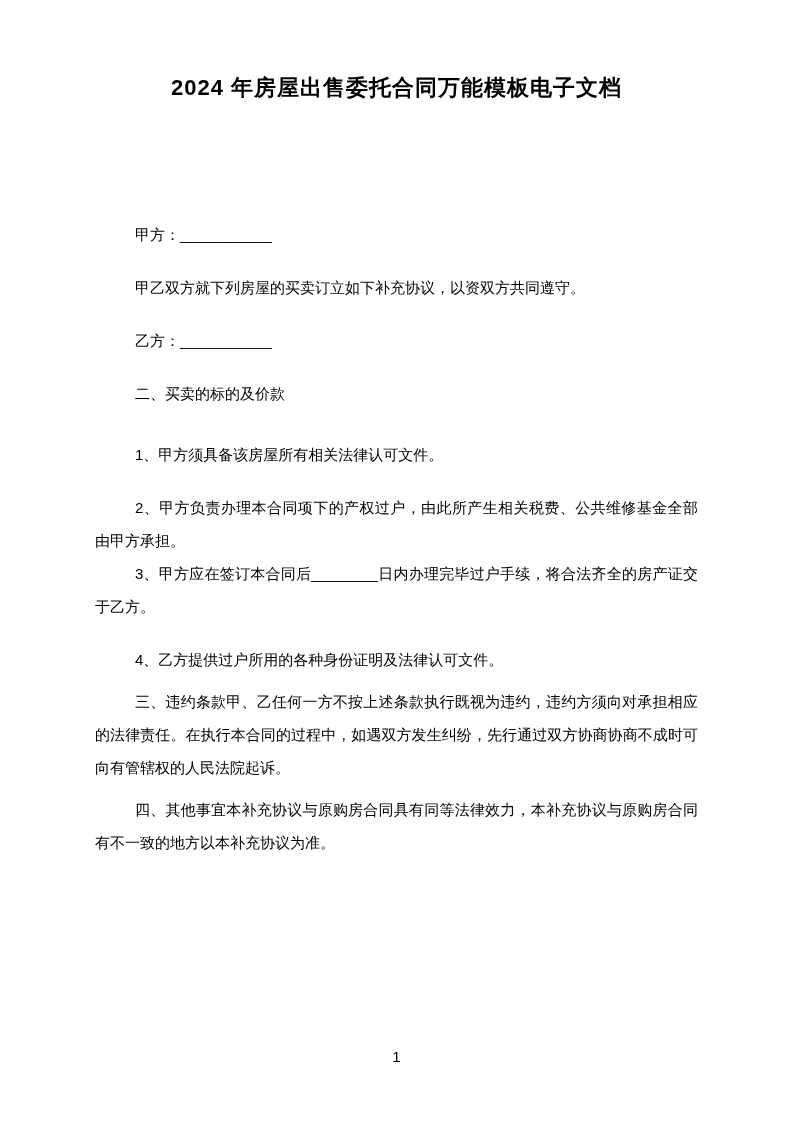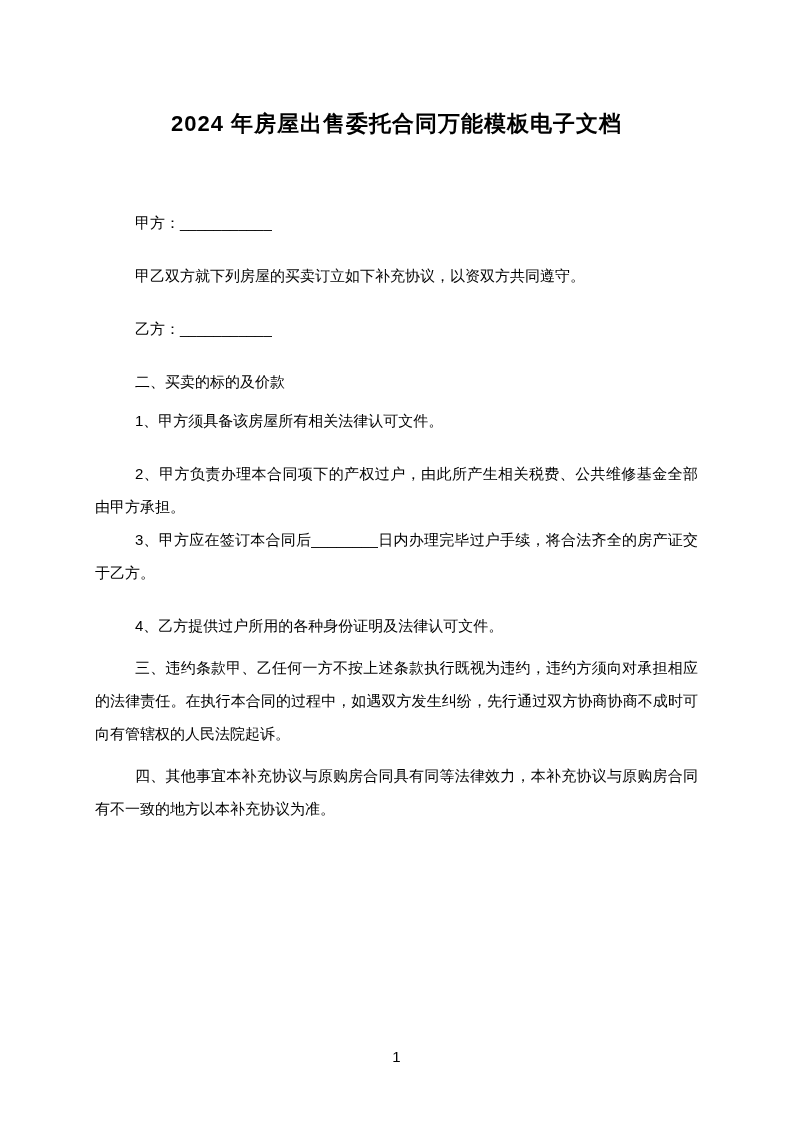--- a/index.html
+++ b/index.html
@@ -15,37 +15,37 @@
     background: #ffffff;
     color: #000000;
     font-family: "Liberation Sans", "DejaVu Sans", sans-serif;
     overflow: hidden;
   }
   .content {
     padding: 0 95px;
   }
   .doc-title {
     margin: 0;
-    padding-top: 106px;
+    padding-top: 70px;
     font-size: 22px;
     font-weight: bold;
     line-height: 36px;
     text-align: center;
     letter-spacing: 1px;
   }
   .para {
     margin: 20px 0 0 0;
     font-size: 15px;
     line-height: 33px;
     text-align: justify;
     text-indent: 40px;
     word-break: break-all;
   }
-  .para.first-after-title { margin-top: 64px; }
-  .para.m19 { margin-top: 6px; }
+  .para.first-after-title { margin-top: 112px; }
+  .para.m19 { margin-top: 28px; }
   .para.m16 { margin-top: 0; }
   .para.m18 { }
   .para.m9  { margin-top: 9px; }
   .page-footer {
     position: absolute;
     left: 0;
     right: 0;
     top: 1049px;
     text-align: center;
     font-size: 15px;

